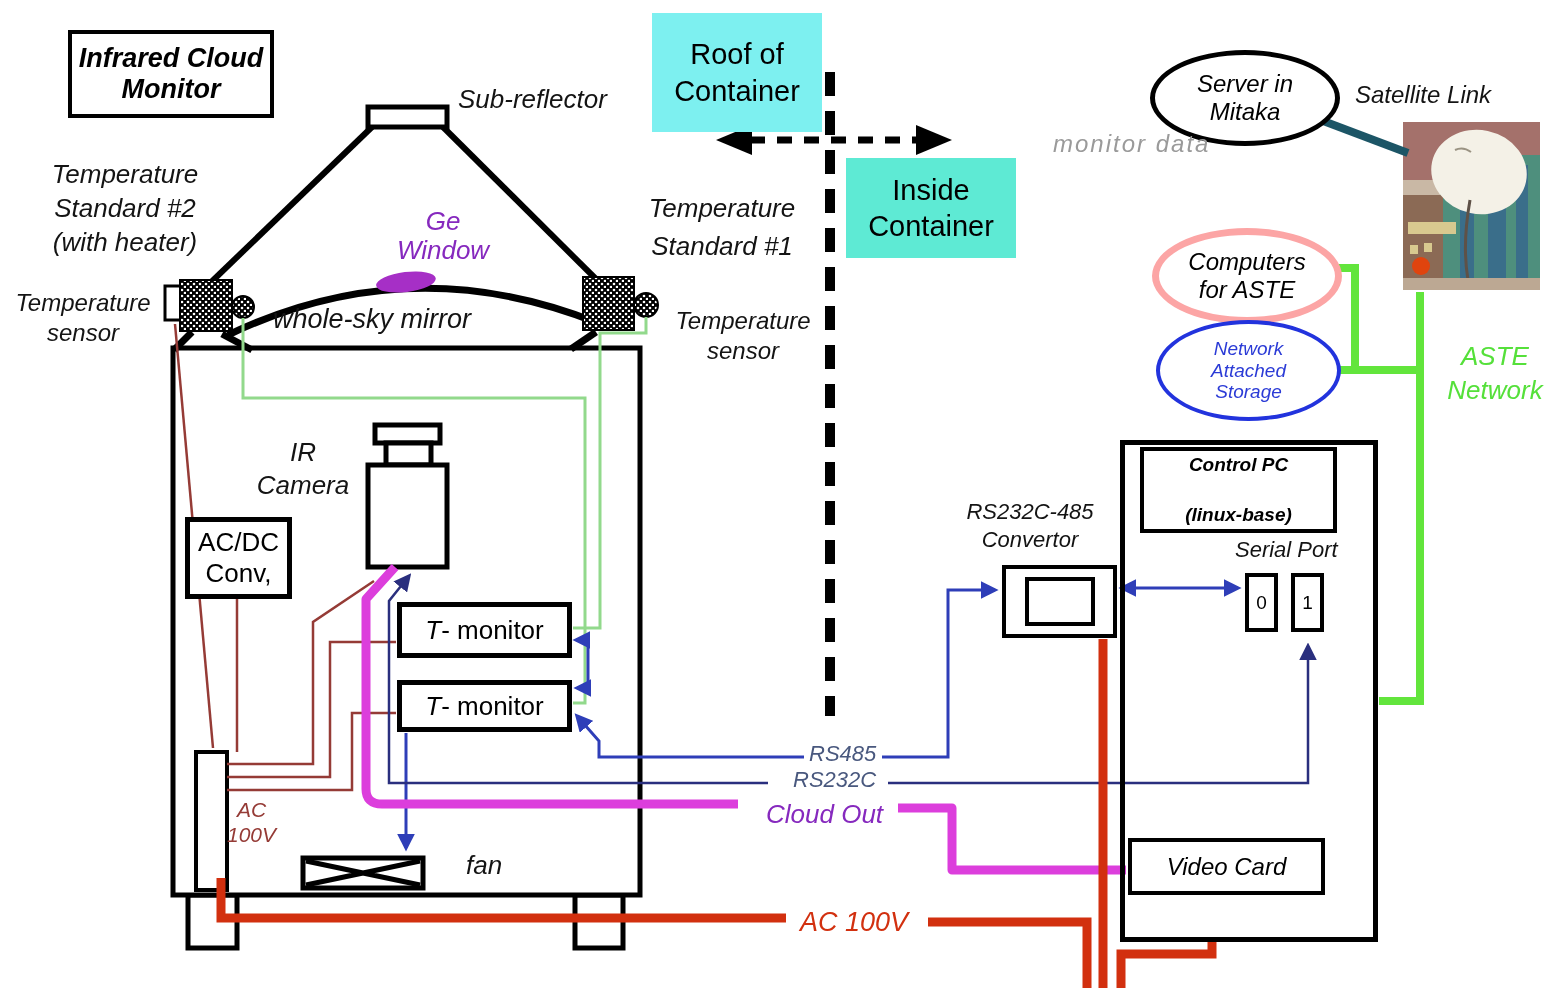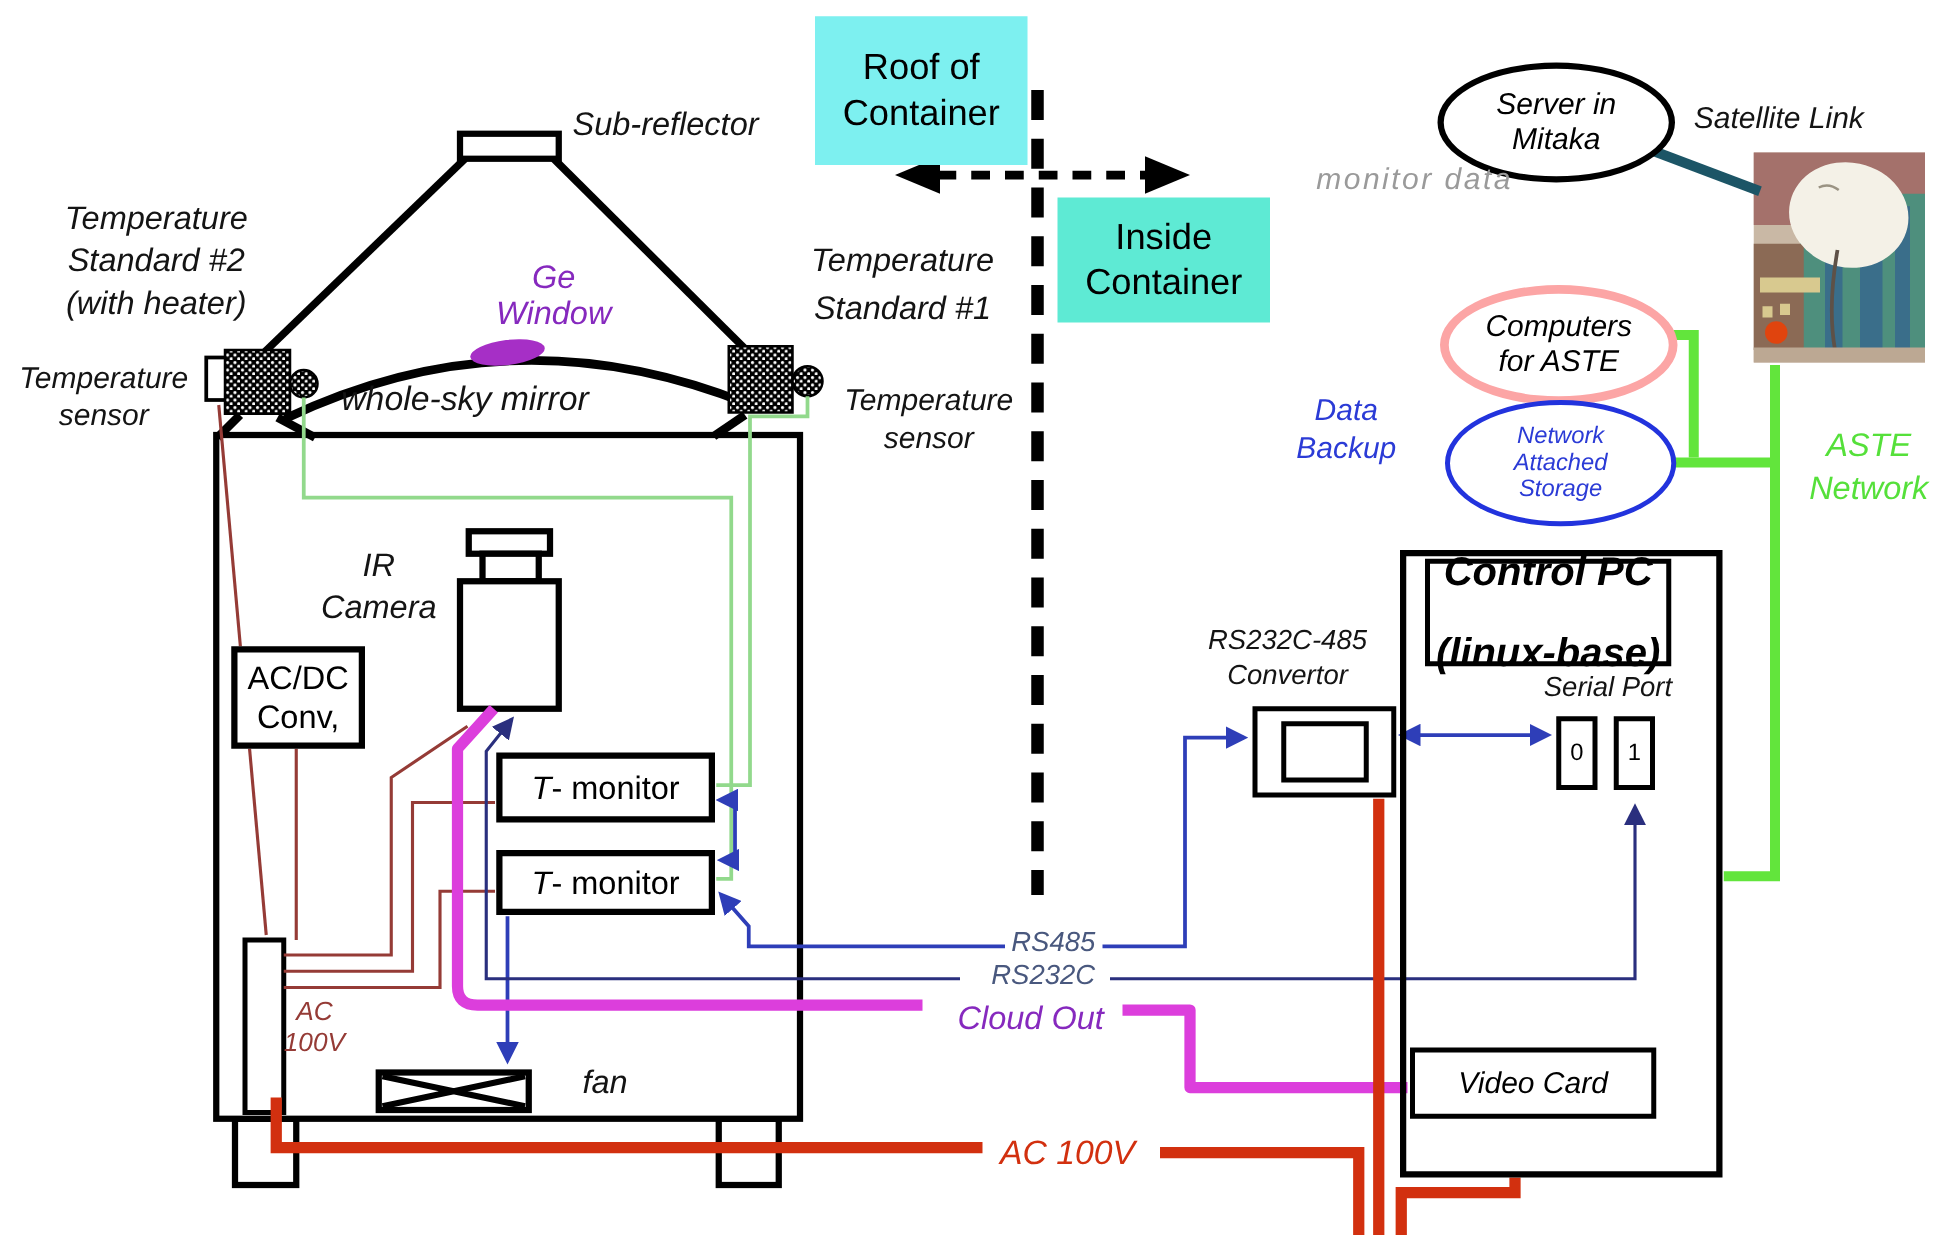--- a/index.html
+++ b/index.html
@@ -146,20 +146,24 @@
   <path d="M1310,116 L1408,153" stroke="#1C5566" stroke-width="8" fill="none"></path>
 
   <line x1="830" y1="72" x2="830" y2="716" stroke="#000" stroke-width="10" stroke-dasharray="24 15"></line>
   <g>
     <line x1="750" y1="140" x2="918" y2="140" stroke="#000" stroke-width="7" stroke-dasharray="15 12"></line>
     <polygon points="752,125 716,140 752,155" fill="#000"></polygon>
     <polygon points="916,125 952,140 916,155" fill="#000"></polygon>
   </g>
 </svg>
 
+<div class="box b it" style="left:68px;top:30px;width:198px;height:80px;font-size:27px;">
+  <span>Infrared Cloud</span>
+  <span>Monitor</span>
+</div>
 
 <div class="cyan" style="left:652px;top:13px;width:170px;height:119px;font-size:29px;background:#7DF0F0;">
   <span>Roof of</span>
   <span>Container</span>
 </div>
 <div class="cyan" style="left:846px;top:158px;width:170px;height:100px;font-size:29px;background:#5eead4;">
   <span>Inside</span>
   <span>Container</span>
 </div>
 
@@ -219,38 +223,34 @@
 <div class="ell it" style="left:1150px;top:50px;width:180px;height:86px;border:5px solid #000;font-size:24px;">
   <span>Server in</span>
   <span>Mitaka</span>
 </div>
 <div class="lbl it" style="left:1355px;top:82px;font-size:24px;">Satellite Link</div>
 <div class="lbl" style="left:1053px;top:131px;font-size:24px;color:#9A9A9A;letter-spacing:2px;">monitor data</div>
 
 <div class="ell it" style="left:1152px;top:228px;width:176px;height:82px;border:7px solid #fca5a5;font-size:24px;">
   <span>Computers</span>
   <span>for ASTE</span>
-</div>
-<div class="lbl c it" style="left:1022px;top:314px;width:110px;font-size:24px;color:#2B3BD6;line-height:1.25;">
-  <div>Data</div>
-  <div>Backup</div>
 </div>
 <div class="ell it" style="left:1156px;top:320px;width:177px;height:93px;border:4px solid #2233DD;
             font-size:19px;color:#2B3BD6;">
   <span>Network</span>
   <span>Attached</span>
   <span>Storage</span>
 </div>
 <div class="lbl c it" style="left:1435px;top:340px;width:120px;font-size:26px;color:#55E03A;line-height:1.3;">
   <div>ASTE</div>
   <div>Network</div>
 </div>
 
 <div class="box nobg" style="left:1120px;top:440px;width:248px;height:492px;border-width:5px;"></div>
-<div class="box b it" style="left:1140px;top:447px;width:189px;height:78px;border-width:4px;font-size:32px;gap:28px;">
+<div class="box b it" style="left:1140px;top:447px;width:189px;height:78px;border-width:4px;font-size:19px;gap:28px;">
   <span>Control PC</span>
   <span>(linux-base)</span>
 </div>
 <div class="lbl it" style="left:1235px;top:538px;font-size:22px;">Serial Port</div>
 <div class="box" style="left:1245px;top:573px;width:25px;height:51px;border-width:4px;font-size:19px;">
   <span>0</span>
 </div>
 <div class="box" style="left:1291px;top:573px;width:25px;height:51px;border-width:4px;font-size:19px;">
   <span>1</span>
 </div>

